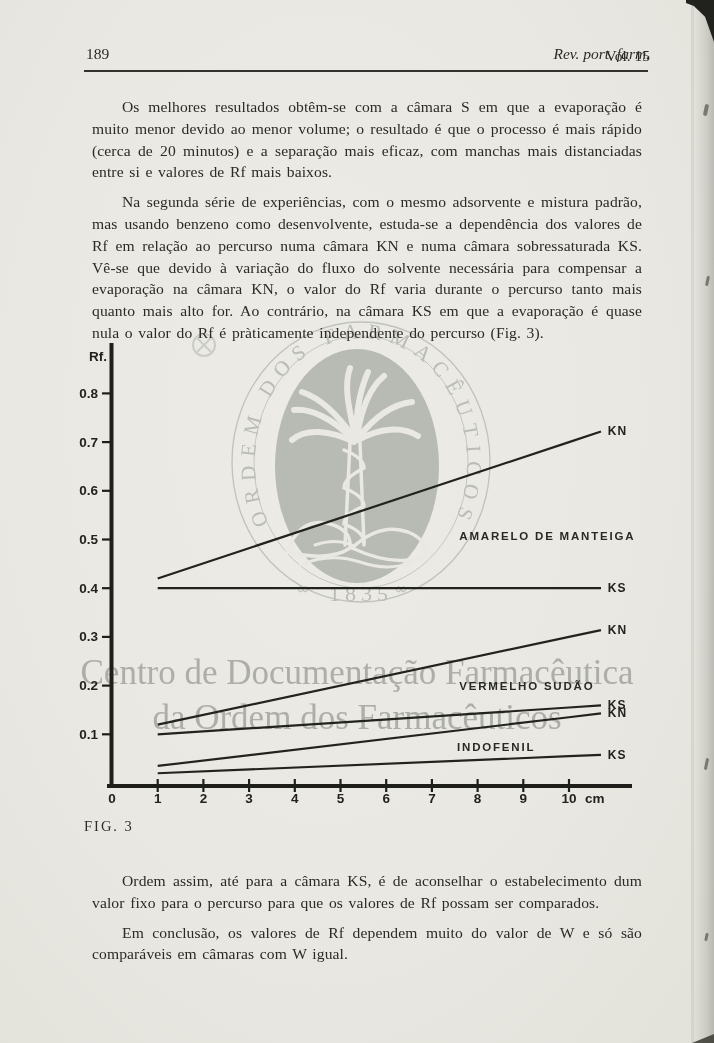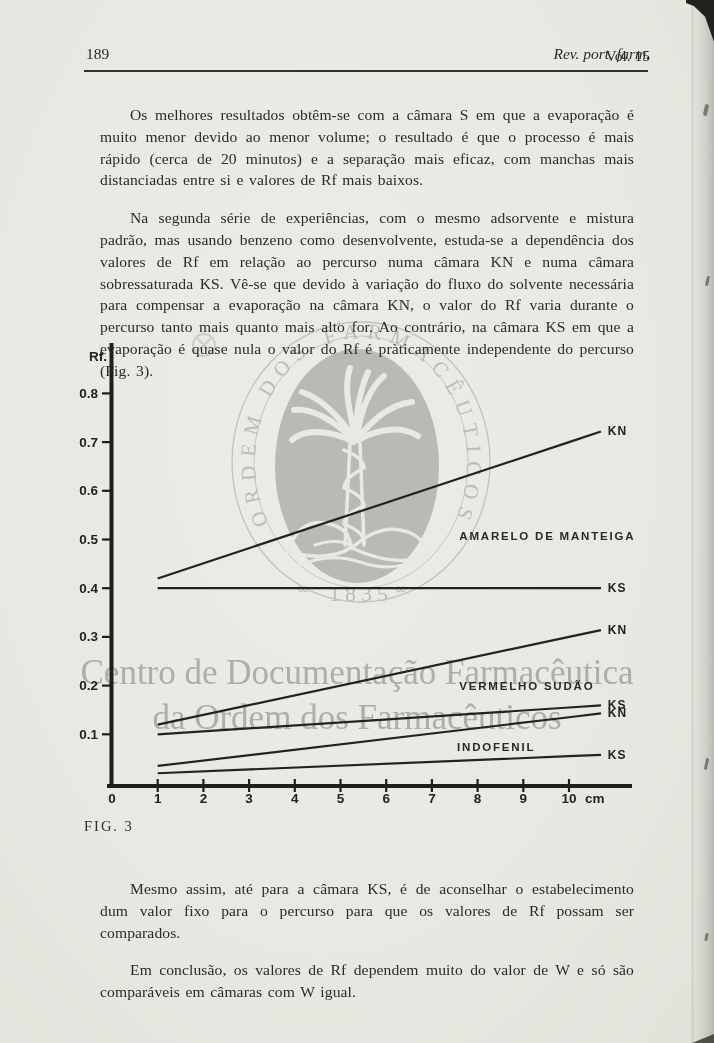--- a/index.html
+++ b/index.html
@@ -9,21 +9,21 @@
     font-family:"Liberation Serif", serif; color:#2b2a25;
   }
   
   .hdr{position:absolute; left:84px; top:45px; width:566px; height:20px; font-size:15.5px;}
   .hdr .pg{position:absolute; left:2px; top:0;}
   .hdr .jr{position:absolute; left:0; right:0; text-align:right; font-style:italic;}
   .hdr .vol{position:absolute; right:0; top:2px;}
   .hdr-rule{position:absolute; left:84px; top:70px; width:564px; height:2px; background:#33322c;}
   
   .textblock{position:absolute; left:84px; width:566px; text-align:justify; font-size:15.6px; line-height:21.8px; letter-spacing:.1px; word-spacing:1.6px;}
-  .textblock p{margin:16px; text-indent:30px;}
+  .textblock p{margin:8px; text-indent:30px;}
   .tb-top{top:88px;}
   .tb-bottom{top:862px;}
   .fig-caption{position:absolute; left:84px; top:818px; width:540px; text-align:left; font-size:14.5px; letter-spacing:2px; color:#2e2d28;}
   
   .wm-layer{position:absolute; left:0; top:0; width:714px; height:1043px; pointer-events:none;}
   .wm-text{position:absolute; left:0; width:714px; text-align:center; font-family:"Liberation Serif",serif;
            color:#a3a49e; opacity:.85; white-space:nowrap; font-size:35px;}
   .wm1{top:653px;}
   .wm2{top:698px;}
   .seal-line{stroke:#bfc3bb; fill:none; stroke-width:1.3;}
@@ -166,21 +166,21 @@
   <div class="hdr-rule"></div>
 
   <div class="textblock tb-top">
     <p>Os melhores resultados obtêm-se com a câmara S em que a evaporação é muito menor devido ao menor volume; o resultado é que o processo é mais rápido (cerca de 20 minutos) e a separação mais eficaz, com manchas mais distanciadas entre si e valores de Rf mais baixos.</p>
     <p>Na segunda série de experiências, com o mesmo adsorvente e mistura padrão, mas usando benzeno como desenvolvente, estuda-se a dependência dos valores de Rf em relação ao percurso numa câmara KN e numa câmara sobressaturada KS. Vê-se que devido à variação do fluxo do solvente necessária para compensar a evaporação na câmara KN, o valor do Rf varia durante o percurso tanto mais quanto mais alto for. Ao contrário, na câmara KS em que a evaporação é quase nula o valor do Rf é pràticamente independente do percurso (Fig. 3).</p>
   </div>
 
   <div class="fig-caption">FIG. 3</div>
 
   <div class="textblock tb-bottom">
-    <p>Mesmo assim, até para a câmara KS, é de aconselhar o estabelecimento dum valor fixo para o percurso para que os valores de Rf possam ser comparados.</p>
+    <p>Ordem assim, até para a câmara KS, é de aconselhar o estabelecimento dum valor fixo para o percurso para que os valores de Rf possam ser comparados.</p>
     <p>Em conclusão, os valores de Rf dependem muito do valor de W e só são comparáveis em câmaras com W igual.</p>
   </div>
 
   <div class="crease"></div>
   <div class="edge-shade"></div>
   <div class="corner-tr"></div>
   <div class="corner-br"></div>
   <div class="edge-mark" style="right:6px; top:104px; width:4px; height:12px;"></div>
   <div class="edge-mark" style="right:5px; top:276px; width:3px; height:10px;"></div>
   <div class="edge-mark" style="right:6px; top:758px; width:3px; height:12px;"></div>

